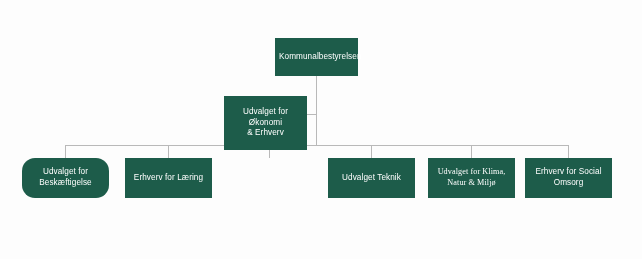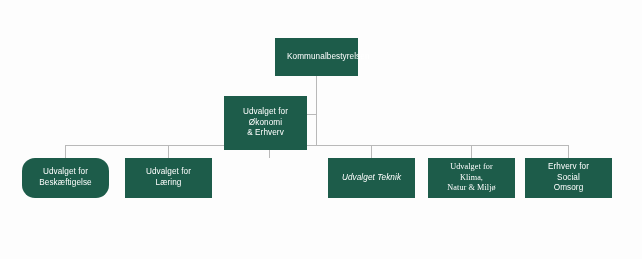--- a/index.html
+++ b/index.html
@@ -24,21 +24,21 @@
     background: #1d5c4a;
     color: #ffffff;
     display: flex;
     align-items: center;
     justify-content: center;
     text-align: center;
     font-size: 8.2px;
     line-height: 1.32;
     letter-spacing: 0.01em;
     box-sizing: border-box;
-    padding: 2px 12px;
+    padding: 2px 4px;
     font-weight: 400;
   }
   .node-label {
     display: block;
     width: 100%;
     white-space: pre-line;
   }
   
   #node-root {
     left: 275px;
@@ -55,21 +55,21 @@
   }
   
   .row-node {
     top: 158px;
     width: 87px;
     height: 40px;
   }
   #node-beskaeftigelse { left: 22px; border-radius: 13px; }
   #node-laering        { left: 125px; }
   #node-vaekst         { left: 226px; }
-  #node-teknik         { left: 328px; font-style: italic; }
+  #node-teknik         { left: 328px; }
   #node-klima          { left: 428px; font-family: Liberation Serif, serif; }
   #node-social         { left: 525px; }
 
   
   .conn {
     position: absolute;
     background: #b9b9b9;
   }
   .conn-v { width: 1px; }
   .conn-h { height: 1px; }
@@ -126,21 +126,21 @@
   <div class="node" id="node-oekonomi">
     <span class="node-label">Udvalget for Økonomi
 &amp; Erhverv</span>
   </div>
 
   <div class="node row-node" id="node-beskaeftigelse">
     <span class="node-label">Udvalget for
 Beskæftigelse</span>
   </div>
   <div class="node row-node" id="node-laering">
-    <span class="node-label">Udvalget for Læring</span>
+    <span class="node-label">Erhverv for Læring</span>
   </div>
   <div class="node row-node" id="node-teknik">
     <span class="node-label">Udvalget Teknik</span>
   </div>
   <div class="node row-node" id="node-klima">
     <span class="node-label">Udvalget for Klima,
 Natur &amp; Miljø</span>
   </div>
   <div class="node row-node" id="node-social">
     <span class="node-label">Erhverv for Social

